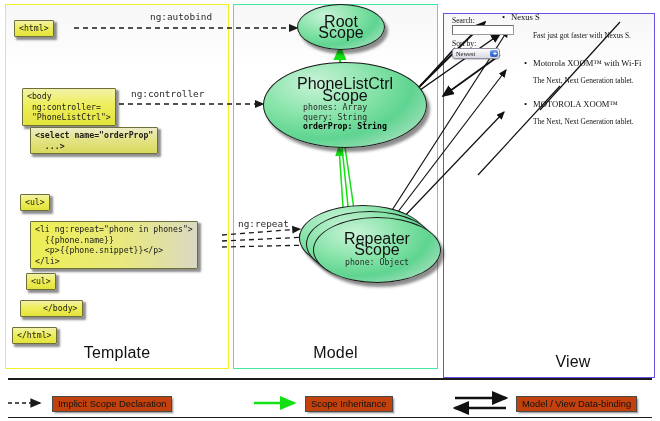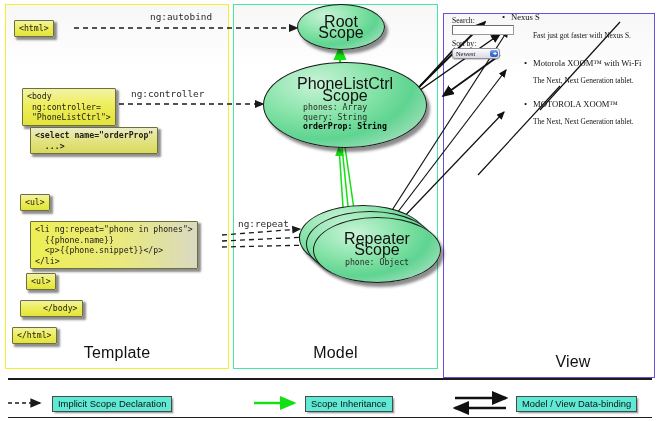--- a/index.html
+++ b/index.html
@@ -76,21 +76,21 @@
   .edge-label{position:absolute;
     font-family:"DejaVu Sans Mono","Liberation Mono",monospace;
     font-size:9.4px;color:#2b2b2b;white-space:nowrap;}
 
   
   #legend{position:absolute;left:0;top:376px;width:660px;height:45px;}
   #legend .rule{position:absolute;left:8px;right:8px;height:0;border-top:2px solid #1c1c1c;}
   #legend .rule.top{top:2px;}
   #legend .rule.bot{top:41px;border-top-width:1.5px;}
   .lg-box{position:absolute;box-sizing:border-box;border:1.2px solid #4a4a4a;
-    background:#5eead4;font-size:9.4px;color:#111;line-height:14px;
+    background:#c2410c;font-size:9.4px;color:#111;line-height:14px;
     padding:0 5px;box-shadow:1.5px 1.5px 1.6px rgba(0,0,0,.35);white-space:nowrap;}
   svg{position:absolute;left:0;top:0;pointer-events:none;}
 </style>
 </head>
 <body>
 
 <div id="stage">
 
   <div class="panel" id="panel-template">
     <div class="panel-label">Template</div>

